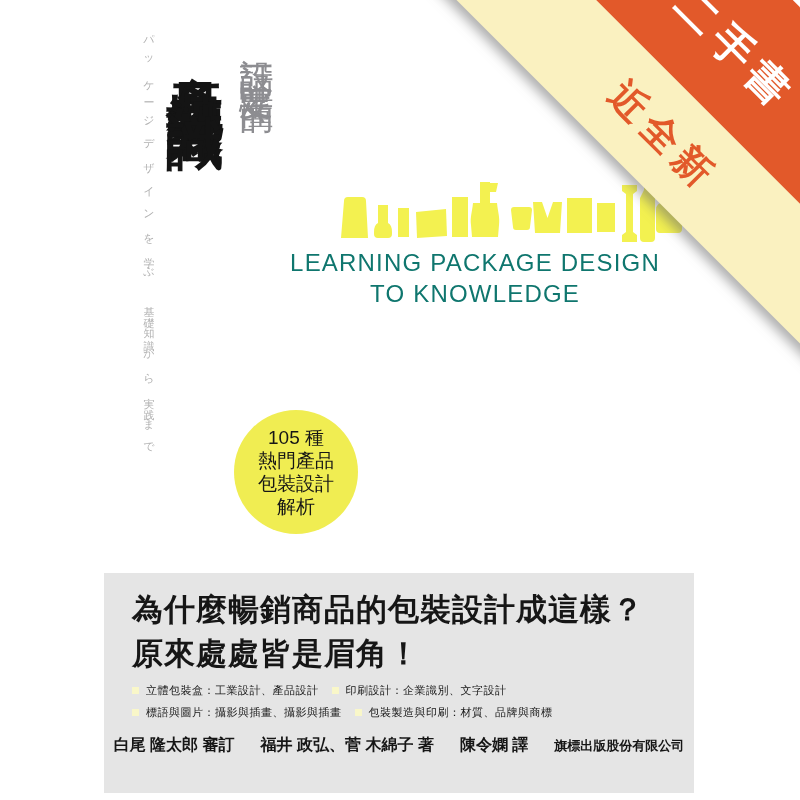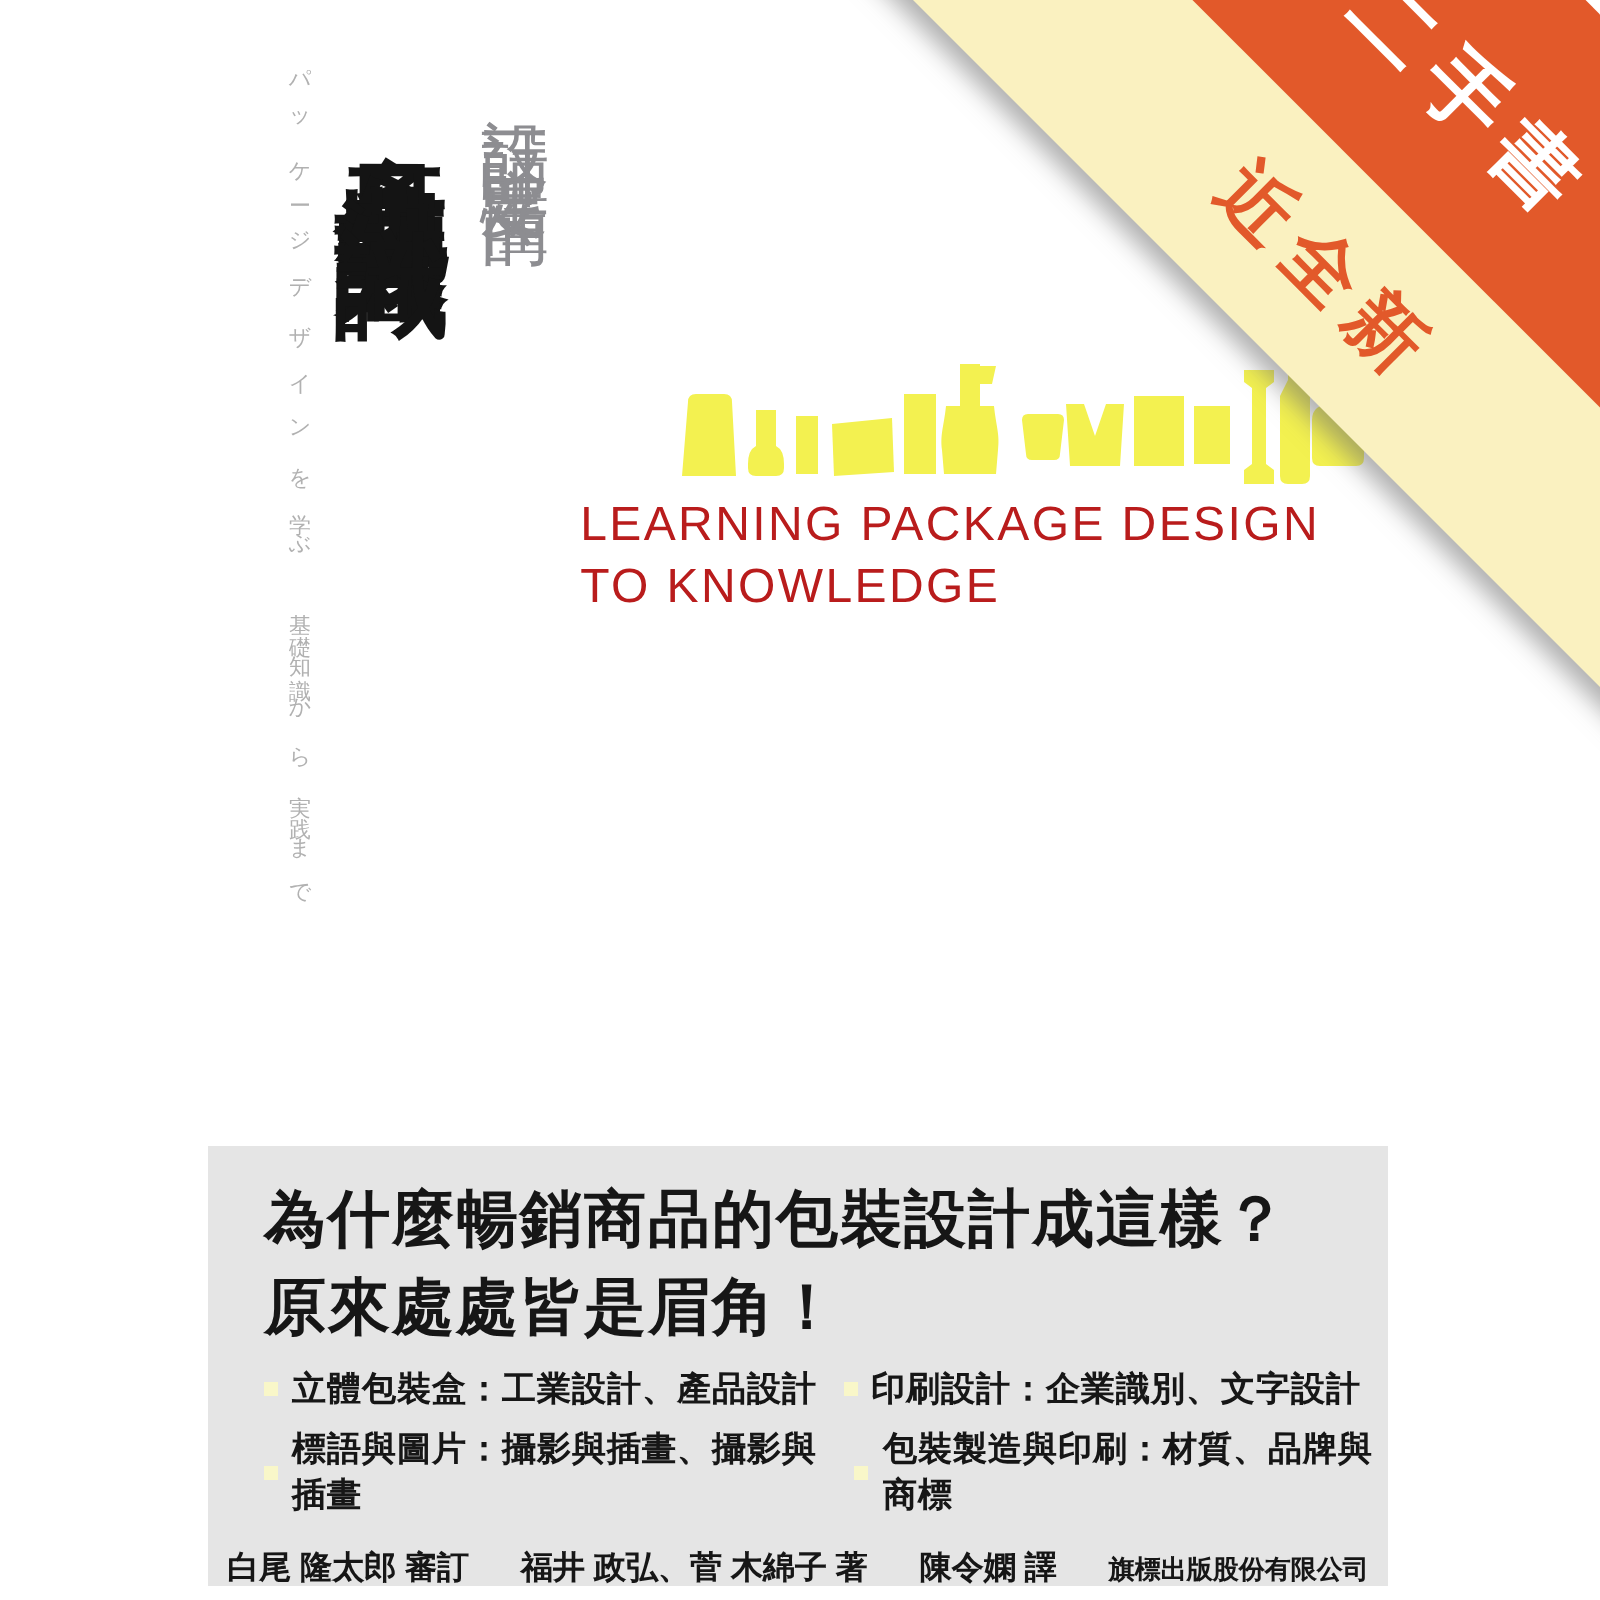--- a/index.html
+++ b/index.html
@@ -8,32 +8,32 @@
 
   
   .v-col{position:absolute;writing-mode:vertical-rl;text-orientation:mixed;white-space:nowrap;}
   .jp-tagline{left:141px;top:26px;font-size:11px;letter-spacing:11px;color:#b1b1b1;font-weight:400;}
   .main-title{left:157px;top:31px;font-size:57px;letter-spacing:5px;color:#141414;font-weight:600;}
   .sub-title{left:234px;top:32px;font-size:34px;letter-spacing:6px;color:#8d8d91;font-weight:500;}
 
   
   .bottles{position:absolute;left:338px;top:165px;width:346px;height:80px;}
   .bottles path, .bottles rect{fill:#f3f150;}
-  .english-title{position:absolute;right:140px;top:247px;text-align:left;
-    font-size:24px;line-height:31px;letter-spacing:1.2px;color:#b91c1c;font-weight:400;}
+  .english-title{position:absolute;right:140px;top:247px;text-align:center;
+    font-size:24px;line-height:31px;letter-spacing:1.2px;color:#0f766e;font-weight:400;}
   .badge{position:absolute;left:234px;top:410px;width:124px;height:124px;border-radius:50%;
     background:#f0ed52;display:flex;flex-direction:column;align-items:center;justify-content:center;
     text-align:center;color:#161616;font-size:19px;line-height:23px;font-weight:500;}
 
   
   .panel{position:absolute;left:104px;top:573px;width:590px;height:220px;background:#e5e5e5;color:#161616;}
   .headline{margin:15px 0 0 28px;font-size:31px;line-height:44px;font-weight:700;letter-spacing:1px;}
   .bullet-rows{margin:7px 0 0 28px;display:flex;flex-direction:column;gap:7px;}
   .bullet-row{display:flex;gap:13px;}
-  .bullet-item{display:flex;align-items:center;font-size:17px;font-weight:700;letter-spacing:0.5px;}
+  .bullet-item{display:flex;align-items:center;font-size:11px;font-weight:400;letter-spacing:0.5px;}
   .bullet-sq{width:7px;height:7px;background:#f9f7c9;margin-right:7px;flex:0 0 auto;}
   .credits{margin-top:15px;display:flex;justify-content:center;align-items:baseline;gap:26px;
     font-size:16px;font-weight:600;white-space:nowrap;}
   .credits .publisher{font-size:13px;}
 
   
   .ribbons{position:absolute;inset:0;overflow:hidden;z-index:20;pointer-events:none;}
   .band{position:absolute;display:flex;align-items:center;justify-content:center;font-weight:700;white-space:nowrap;}
   .band-cream{left:383px;top:87px;width:560px;height:99px;background:#faf1c0;color:#e2592a;
     font-size:38px;letter-spacing:7px;transform:rotate(45deg);
@@ -67,20 +67,26 @@
     <path d="M284,20 h15 v6 l-4,3 v38 l4,3 v7 h-15 v-7 l4,-3 v-38 l-4,-3 z"></path>
     <path d="M306,18 h7 v7 l4,8 v40 q0,4 -4,4 h-7 q-4,0 -4,-4 v-40 l4,-8 z"></path>
     <path d="M328,27 h6 v10 q10,0 10,8 v19 q0,4 -4,4 h-18 q-4,0 -4,-4 v-19 q0,-8 10,-8 z"></path>
   </svg>
 
   <div class="english-title">
     <div>LEARNING PACKAGE DESIGN</div>
     <div>TO KNOWLEDGE</div>
   </div>
 
+  <div class="badge">
+    <div>105 種</div>
+    <div>熱門產品</div>
+    <div>包裝設計</div>
+    <div>解析</div>
+  </div>
 
   <div class="panel">
     <div class="headline">
       <div>為什麼暢銷商品的包裝設計成這樣？</div>
       <div>原來處處皆是眉角！</div>
     </div>
     <div class="bullet-rows">
       <div class="bullet-row">
         <div class="bullet-item">
           <span class="bullet-sq"></span>

